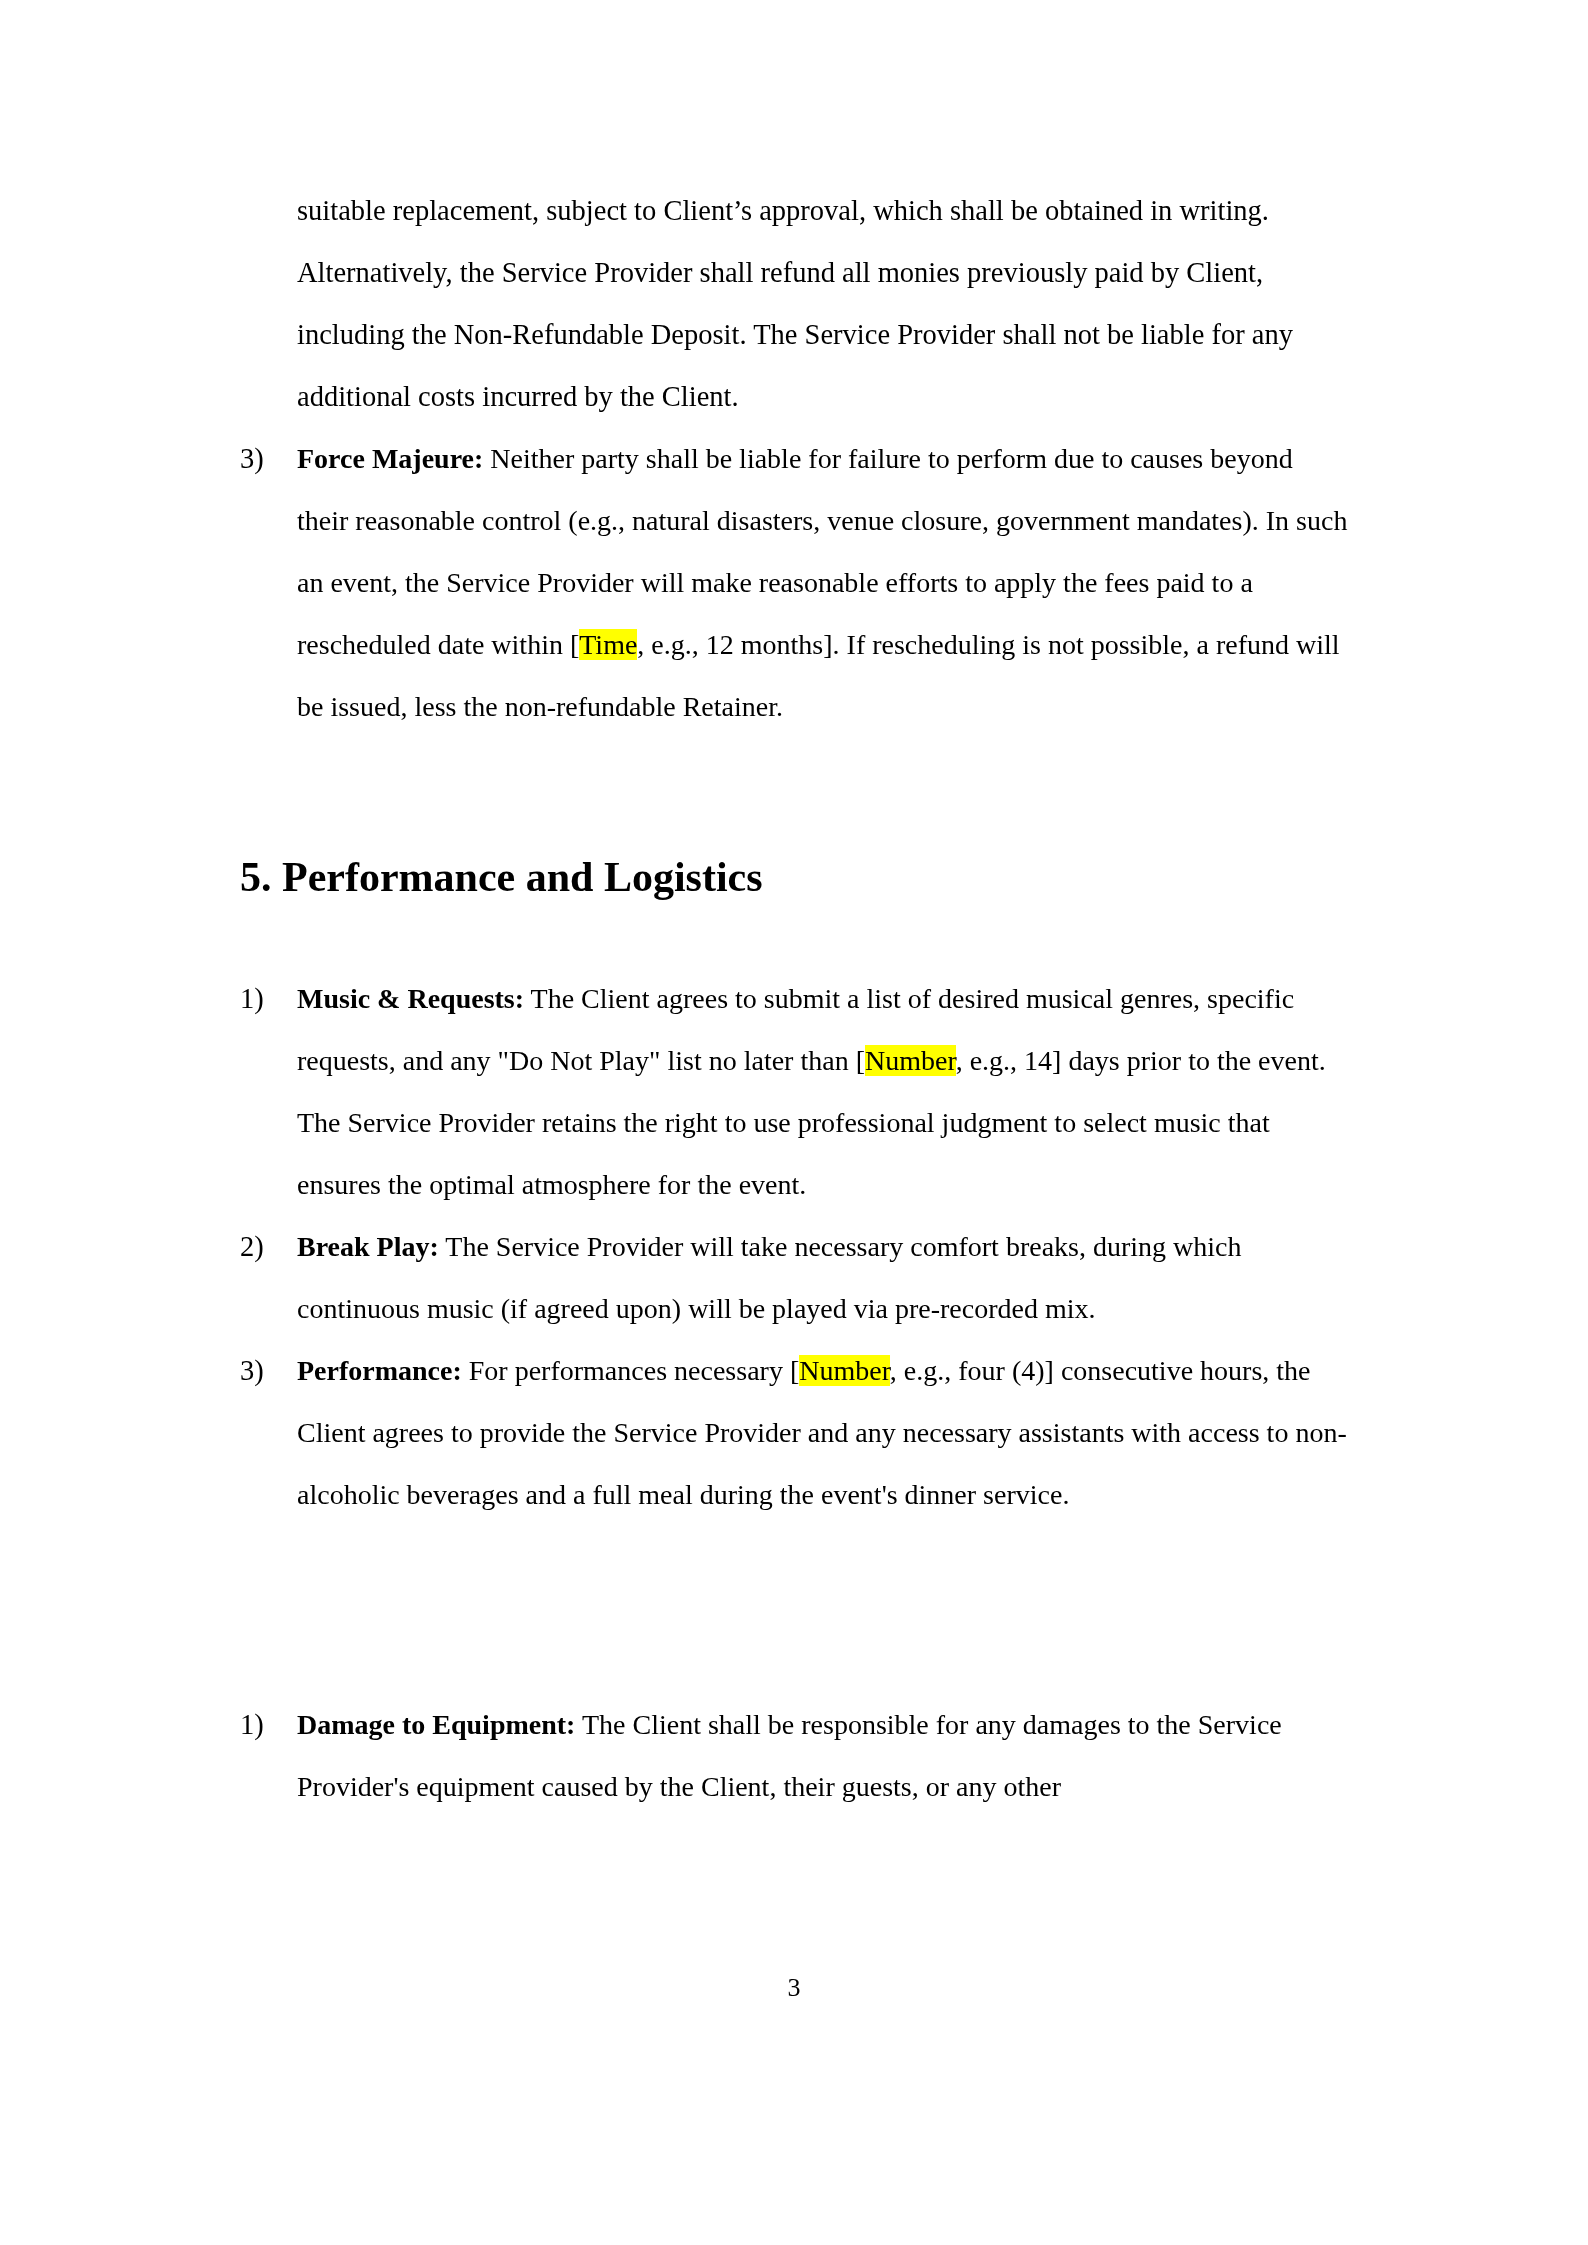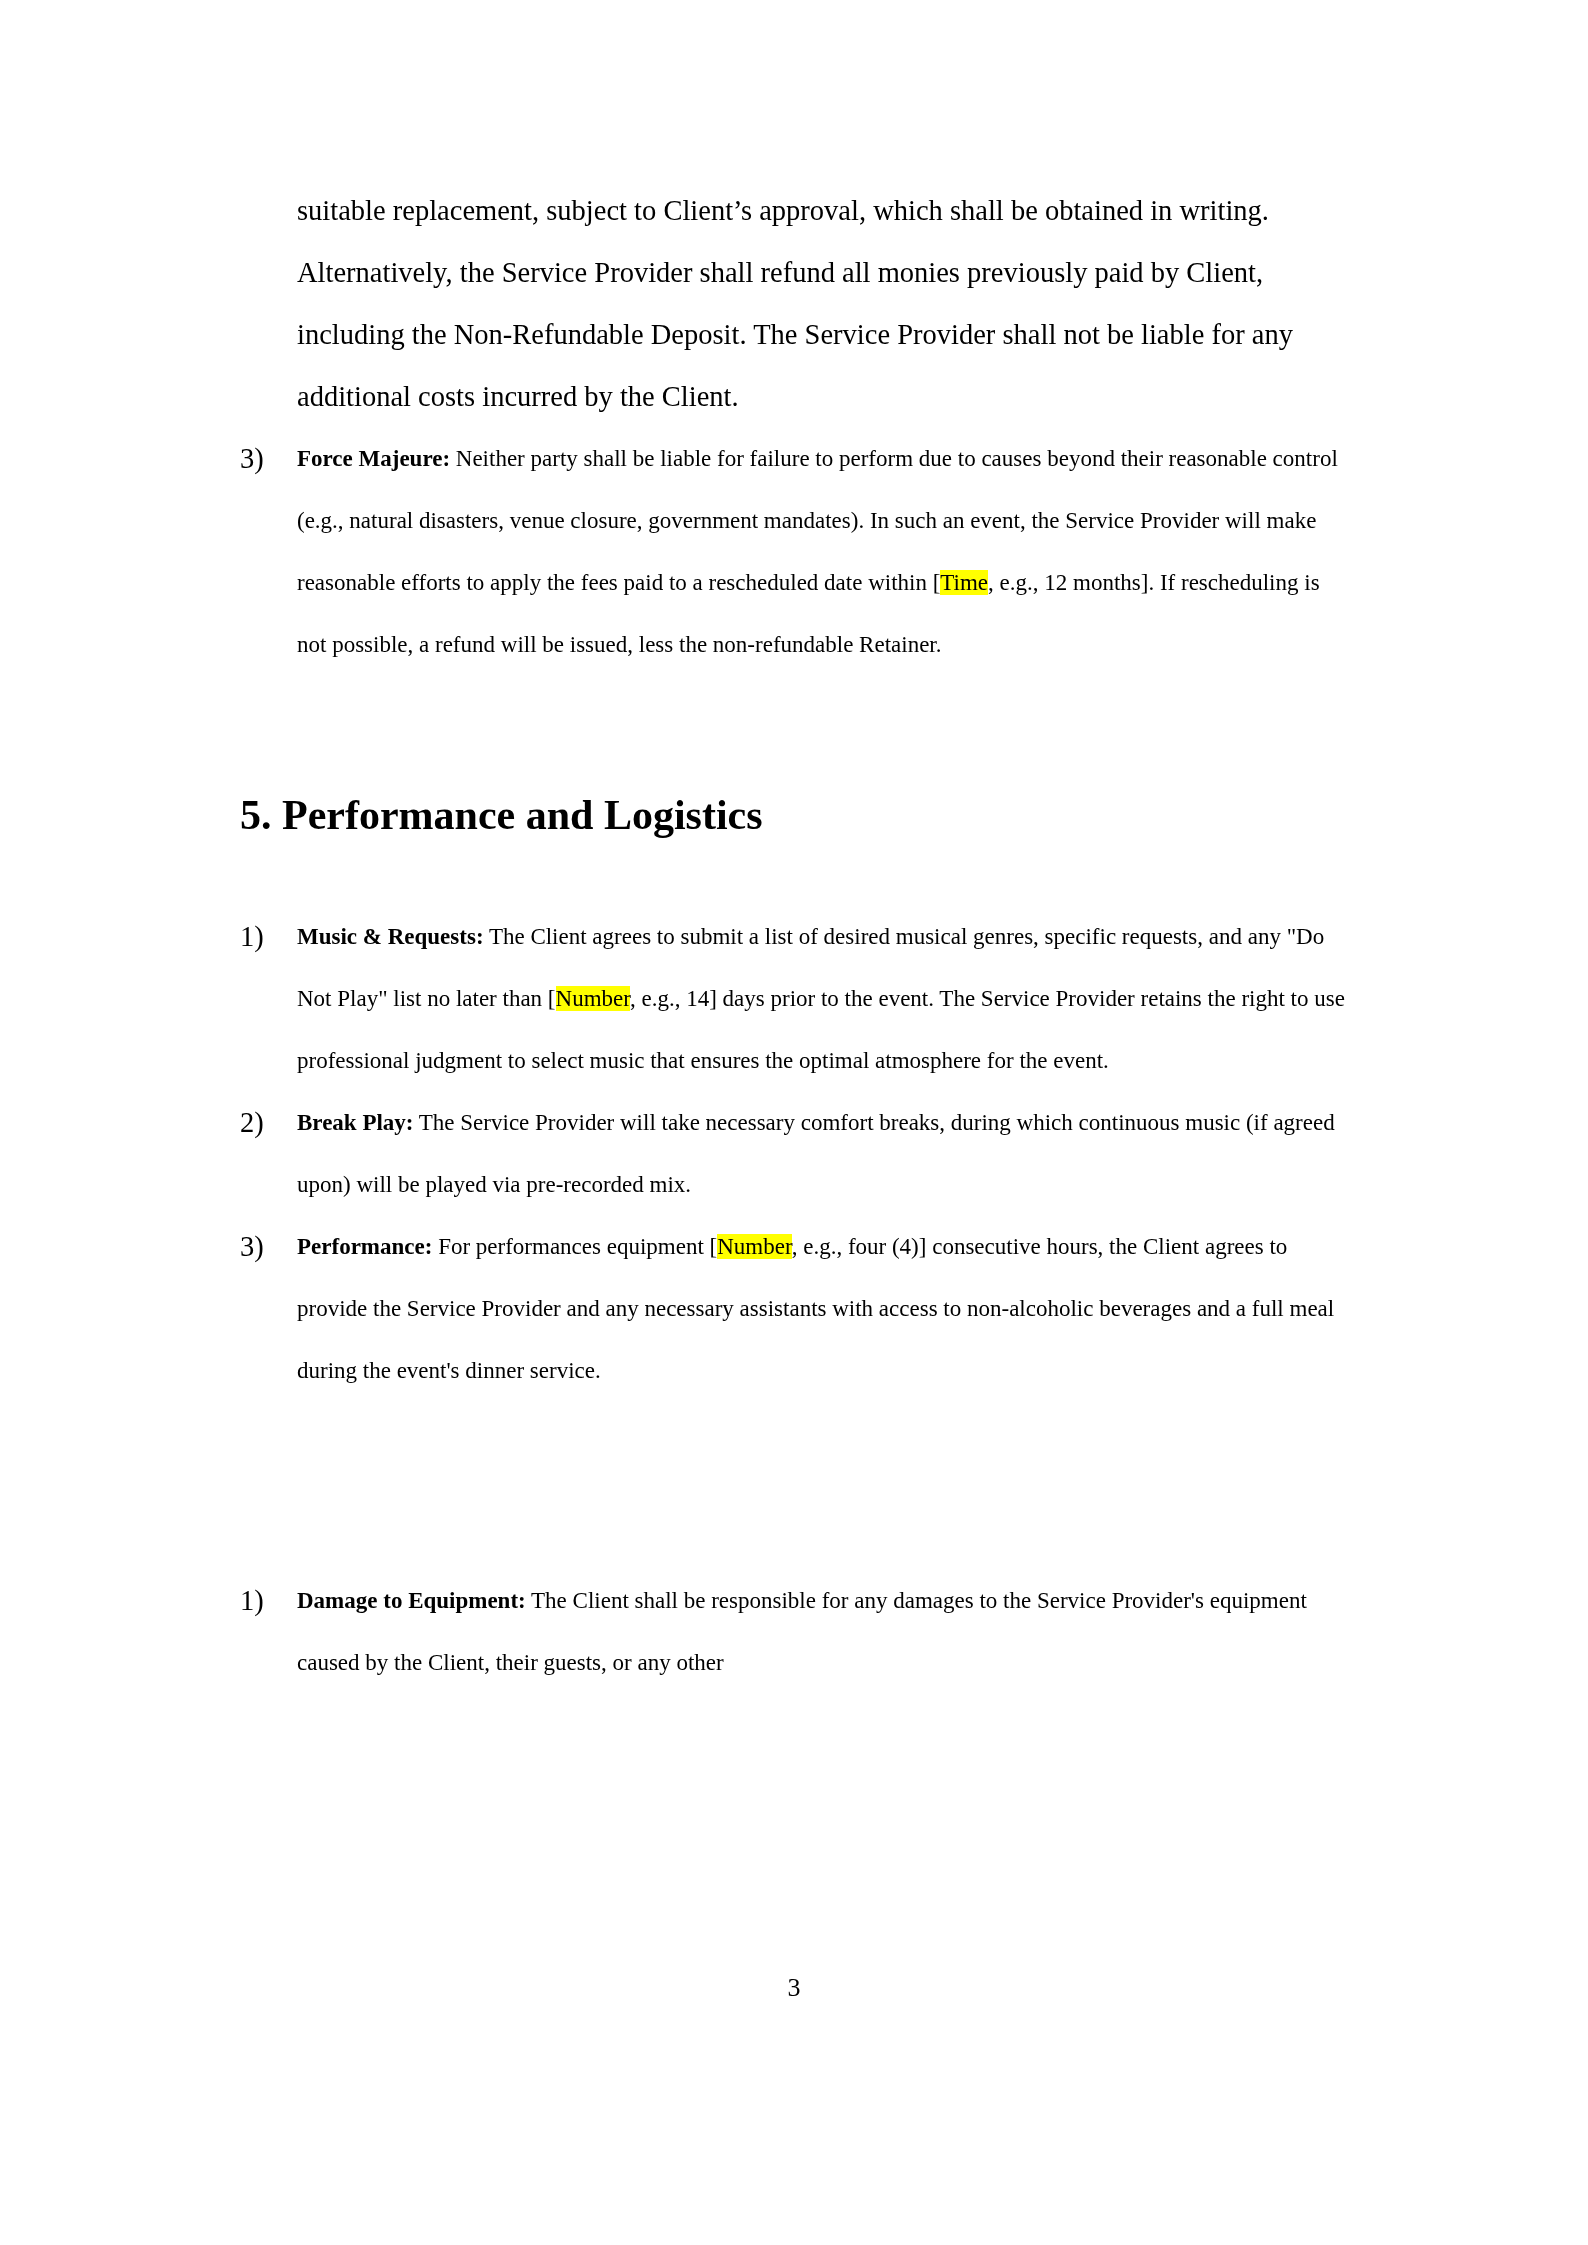--- a/index.html
+++ b/index.html
@@ -48,21 +48,21 @@
   }
   .list-marker {
     flex: 0 0 57px;
     width: 57px;
     font-size: 28.5px;
     line-height: 62px;
     text-align: left;
   }
   .list-body {
     flex: 1 1 auto;
-    font-size: 23px;
+    font-size: 28px;
     line-height: 62px;
   }
   .lead {
     font-weight: bold;
   }
   .hl {
     background-color: #ffff00;
   }
   .section-heading {
     font-size: 42px;
@@ -115,21 +115,21 @@
     <div class="list-item">
       <span class="list-marker">2)</span>
       <span class="list-body">
         <span class="lead">Break Play:</span><span> The Service Provider will take necessary comfort breaks, during which continuous music (if agreed upon) will be played via pre-recorded mix.</span><span class="hl"></span><span></span>
       </span>
     </div>
 
     <div class="list-item">
       <span class="list-marker">3)</span>
       <span class="list-body">
-        <span class="lead">Performance:</span><span> For performances equipment [</span><span class="hl">Number</span><span>, e.g., four (4)] consecutive hours, the Client agrees to provide the Service Provider and any necessary assistants with access to non-alcoholic beverages and a full meal during the event's dinner service.</span>
+        <span class="lead">Performance:</span><span> For performances necessary [</span><span class="hl">Number</span><span>, e.g., four (4)] consecutive hours, the Client agrees to provide the Service Provider and any necessary assistants with access to non-alcoholic beverages and a full meal during the event's dinner service.</span>
       </span>
     </div>
 
     <div class="gap-lg"></div>
 
 
     <div class="gap-md"></div>
 
     <div class="list-item">
       <span class="list-marker">1)</span>

